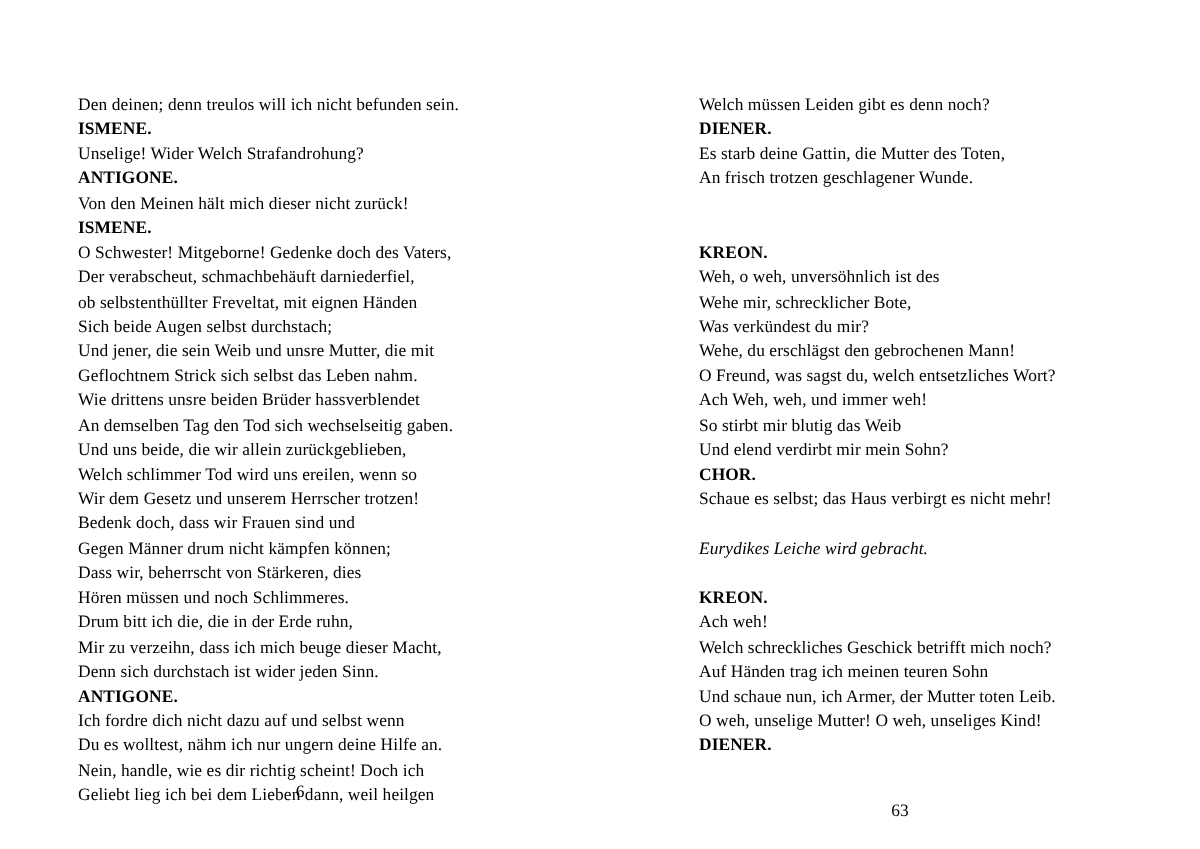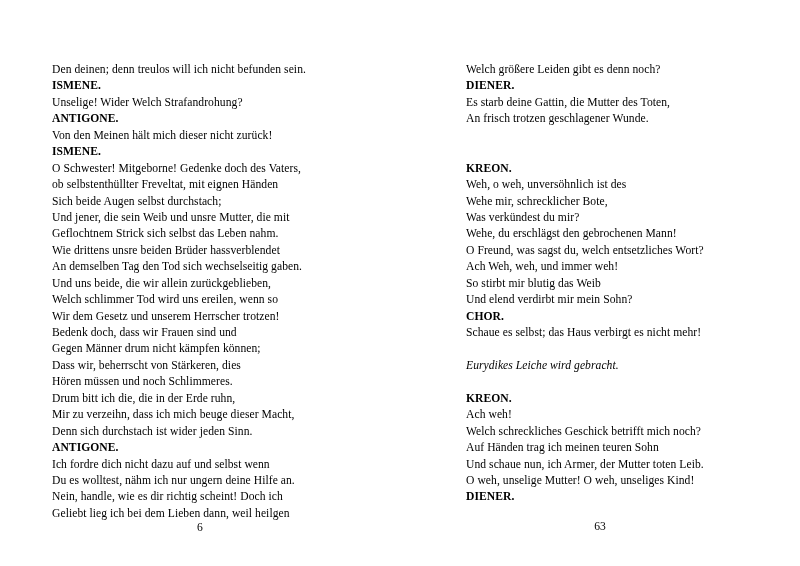--- a/index.html
+++ b/index.html
@@ -65,36 +65,37 @@
 
   .folio {
     position: absolute;
     left: 0;
     width: 400px;
     text-align: center;
     font-size: 11.6px;
     line-height: 14px;
   }
   .folio-left  { top: 521px; }
-  .folio-right { top: 520px; }
+  .folio-right { top: 534px; }
 </style>
 </head>
 <body>
 
 <div class="spread">
 
   <div class="page page-left">
     <div class="textblock" id="left-lines">
         <span class="line">Den deinen; denn treulos will ich nicht befunden sein.</span>
         <span class="line speaker">ISMENE.</span>
         <span class="line">Unselige! Wider Welch Strafandrohung?</span>
         <span class="line speaker">ANTIGONE.</span>
         <span class="line">Von den Meinen hält mich dieser nicht zurück!</span>
         <span class="line speaker">ISMENE.</span>
         <span class="line">O Schwester! Mitgeborne! Gedenke doch des Vaters,</span>
+        <span class="line">Der verabscheut, schmachbehäuft darniederfiel,</span>
         <span class="line">ob selbstenthüllter Freveltat, mit eignen Händen</span>
         <span class="line">Sich beide Augen selbst durchstach;</span>
         <span class="line">Und jener, die sein Weib und unsre Mutter, die mit</span>
         <span class="line">Geflochtnem Strick sich selbst das Leben nahm.</span>
         <span class="line">Wie drittens unsre beiden Brüder hassverblendet</span>
         <span class="line">An demselben Tag den Tod sich wechselseitig gaben.</span>
         <span class="line">Und uns beide, die wir allein zurückgeblieben,</span>
         <span class="line">Welch schlimmer Tod wird uns ereilen, wenn so</span>
         <span class="line">Wir dem Gesetz und unserem Herrscher trotzen!</span>
         <span class="line">Bedenk doch, dass wir Frauen sind und</span>
@@ -108,21 +109,21 @@
         <span class="line">Ich fordre dich nicht dazu auf und selbst wenn</span>
         <span class="line">Du es wolltest, nähm ich nur ungern deine Hilfe an.</span>
         <span class="line">Nein, handle, wie es dir richtig scheint! Doch ich</span>
         <span class="line">Geliebt lieg ich bei dem Lieben dann, weil heilgen</span>
       </div>
     <div class="folio folio-left">6</div>
   </div>
 
   <div class="page page-right">
     <div class="textblock" id="right-lines">
-        <span class="line">Welch größere Leiden gibt es denn noch?</span>
+        <span class="line">Welch müssen Leiden gibt es denn noch?</span>
         <span class="line speaker">DIENER.</span>
         <span class="line">Es starb deine Gattin, die Mutter des Toten,</span>
         <span class="line">An frisch trotzen geschlagener Wunde.</span>
         <span class="line blank"></span>
         <span class="line blank"></span>
         <span class="line speaker">KREON.</span>
         <span class="line">Weh, o weh, unversöhnlich ist des</span>
         <span class="line">Wehe mir, schrecklicher Bote,</span>
         <span class="line">Was verkündest du mir?</span>
         <span class="line">Wehe, du erschlägst den gebrochenen Mann!</span>

